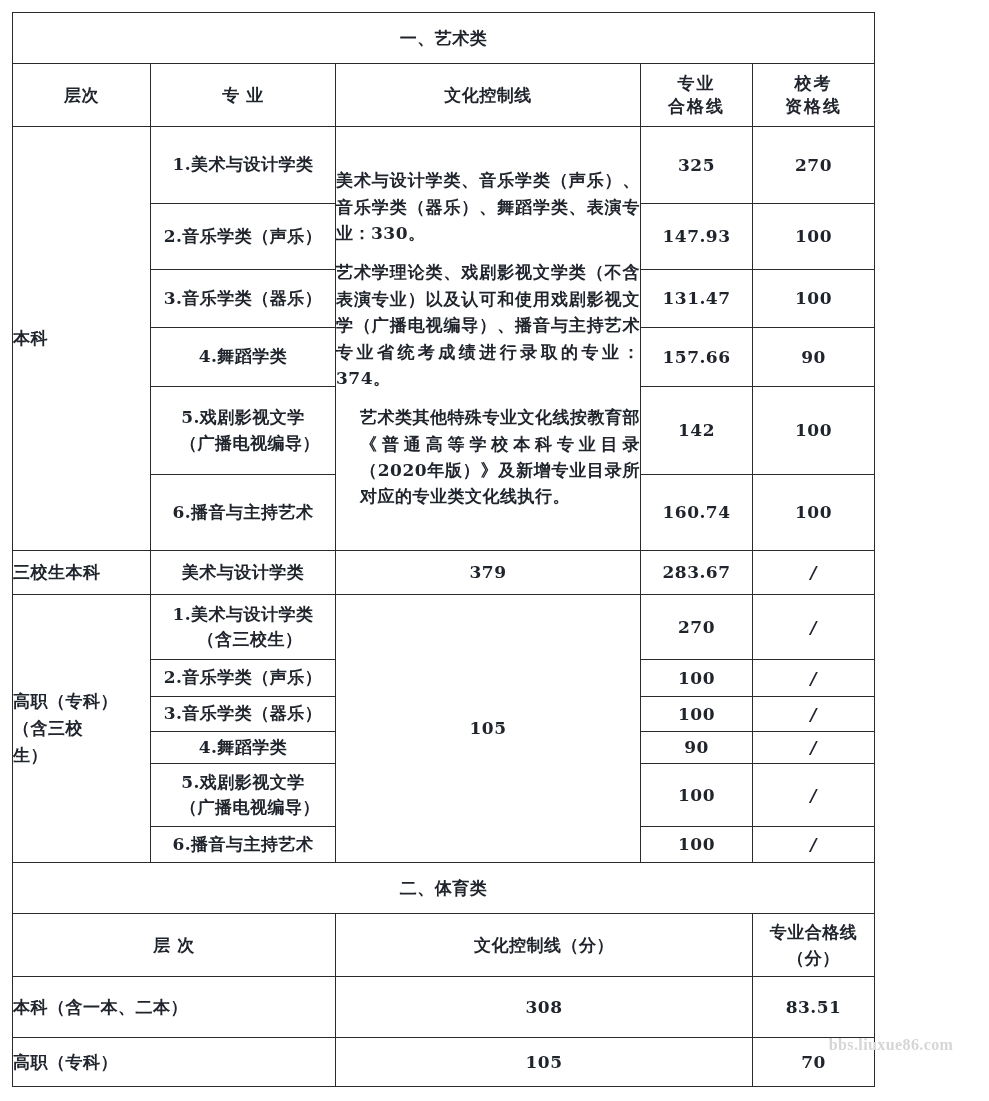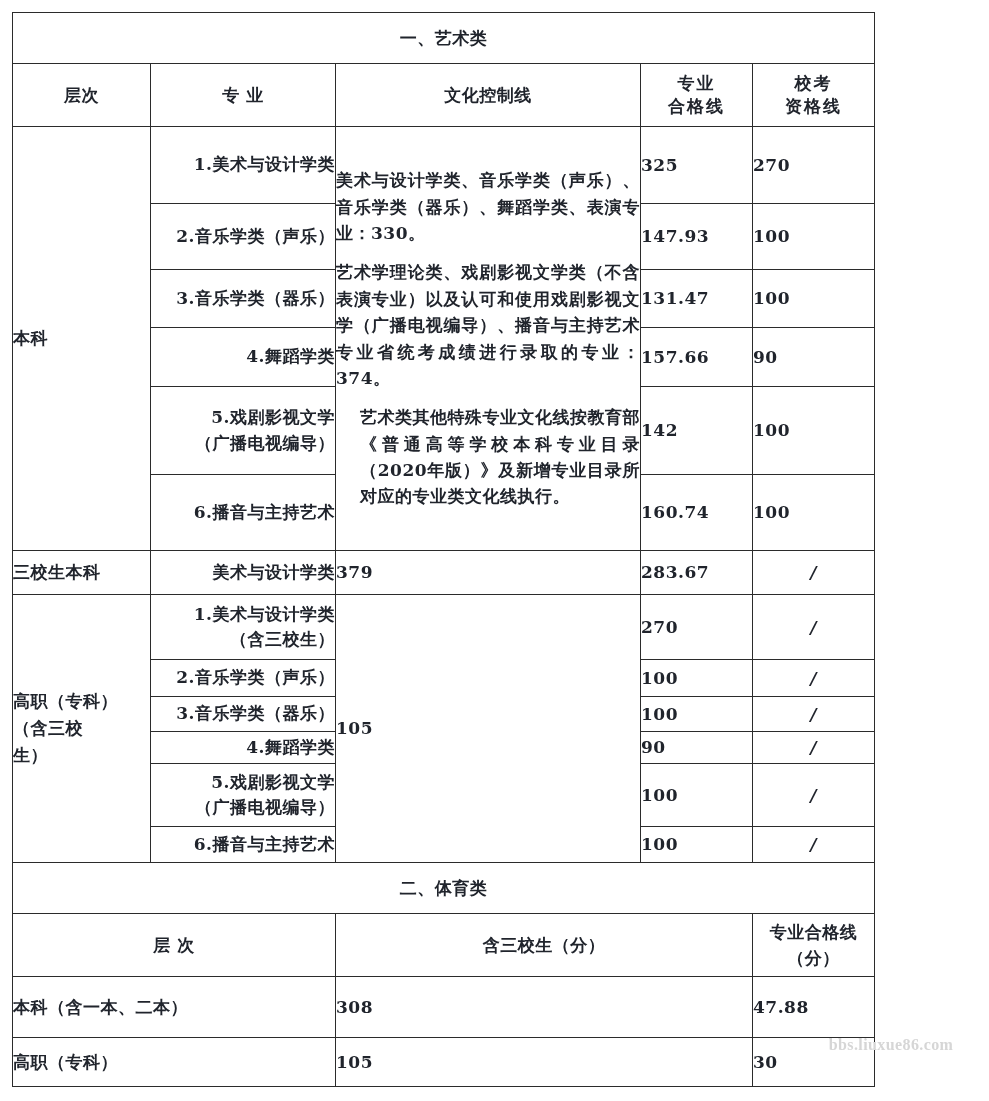--- a/index.html
+++ b/index.html
@@ -53,28 +53,28 @@
     font-size: 18px;
     font-weight: 700;
     letter-spacing: 3px;
     height: 62px;
   }
   .colhead .two-line {
     display: block;
     line-height: 1.35;
     letter-spacing: 2px;
   }
-  .c-num    { text-align: left; font-size: 17px; letter-spacing: 1px; }
+  .c-num    { text-align: center; font-size: 17px; letter-spacing: 1px; }
   .c-slash  { text-align: center; font-size: 18px; font-style: italic; }
   .tier     { text-align: left; font-size: 17px; letter-spacing: 1px; }
   .tier .wrap { display: block; line-height: 1.6; }
 
   
   .major {
-    text-align: right;
+    text-align: center;
     padding-left: 10px;
     font-size: 16.5px;
     letter-spacing: 0.5px;
   }
   .major .ln { display: block; line-height: 1.5; }
   .major .ln.indent { padding-left: 14px; }
 
   
   .culture-block {
     padding: 6px 10px 6px 10px;
@@ -275,34 +275,34 @@
         <td class="c-num">100</td>
         <td class="c-slash">/</td>
       </tr>
 
       <tr>
         <td class="banner" colspan="5">二、体育类</td>
       </tr>
 
       <tr>
         <td class="colhead" colspan="2" style="height:46px">层 次</td>
-        <td class="colhead" colspan="2">含三校生（分）</td>
+        <td class="colhead" colspan="2">文化控制线（分）</td>
         <td class="colhead">专业合格线（分）</td>
       </tr>
 
       <tr>
         <td class="tier" colspan="2" style="height:60px">本科（含一本、二本）</td>
         <td class="c-num" colspan="2">308</td>
-        <td class="c-num">47.88</td>
+        <td class="c-num">83.51</td>
       </tr>
 
       <tr>
         <td class="tier" colspan="2" style="height:48px">高职（专科）</td>
         <td class="c-num" colspan="2">105</td>
-        <td class="c-num">30</td>
+        <td class="c-num">70</td>
       </tr>
 
     </tbody>
   </table>
 
   <div class="watermark">
     <span class="wm-sub">bbs.liuxue86.com</span>
   </div>
 
 </div>

